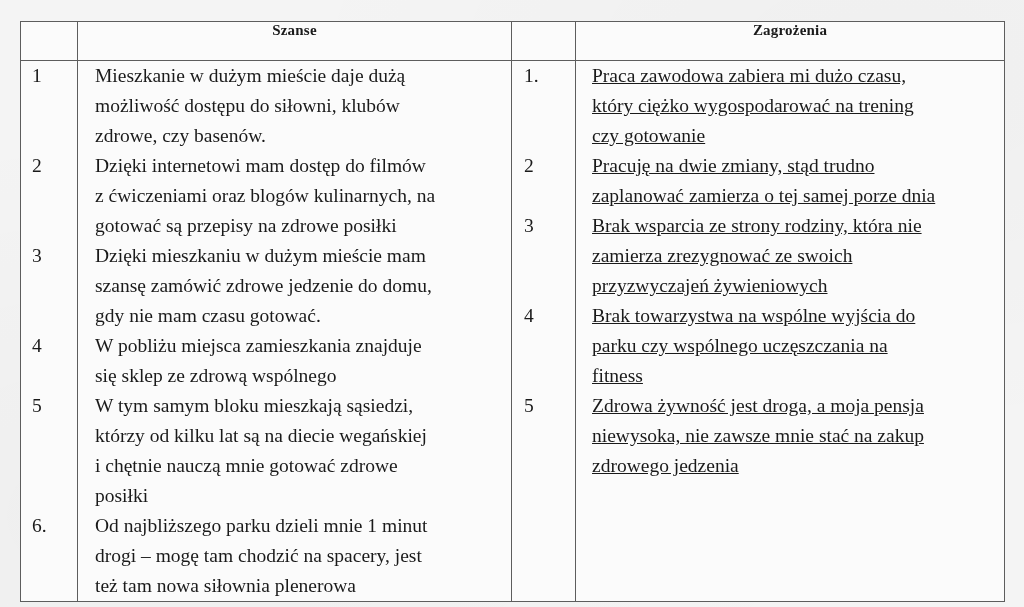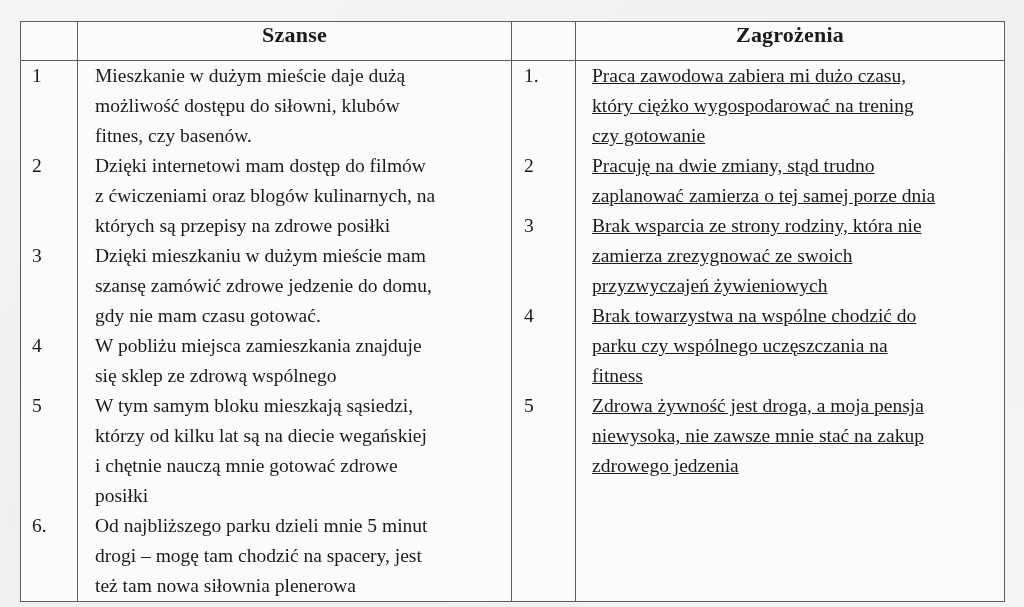--- a/index.html
+++ b/index.html
@@ -52,21 +52,21 @@
   col.num-l  { width: 57px; }
   col.text-l { width: 434px; }
   col.num-r  { width: 64px; }
   col.text-r { width: 429px; }
 
   .hdr-cell {
     height: 38px;
     text-align: center;
     vertical-align: middle;
     font-weight: bold;
-    font-size: 22px;
+    font-size: 15px;
     letter-spacing: 0.2px;
   }
   .hdr-blank { height: 38px; }
 
   .list-cell {
     padding: 5px 0 0 0;
   }
 
   ol.items {
     list-style: none;
@@ -128,34 +128,34 @@
               <li data-lines="3">3</li>
               <li data-lines="2">4</li>
               <li data-lines="4">5</li>
               <li data-lines="3">6.</li>
             </ol>
         </td>
         <td class="list-cell txt-col">
           <ol class="items" id="left-texts">
               <li data-lines="3">Mieszkanie w dużym mieście daje dużą
 możliwość dostępu do siłowni, klubów
-fitnes, czy basenów.</li>
+zdrowe, czy basenów.</li>
               <li data-lines="3">Dzięki internetowi mam dostęp do filmów
 z ćwiczeniami oraz blogów kulinarnych, na
-których są przepisy na zdrowe posiłki</li>
+gotować są przepisy na zdrowe posiłki</li>
               <li data-lines="3">Dzięki mieszkaniu w dużym mieście mam
 szansę zamówić zdrowe jedzenie do domu,
 gdy nie mam czasu gotować.</li>
               <li data-lines="2">W pobliżu miejsca zamieszkania znajduje
 się sklep ze zdrową wspólnego</li>
               <li data-lines="4">W tym samym bloku mieszkają sąsiedzi,
 którzy od kilku lat są na diecie wegańskiej
 i chętnie nauczą mnie gotować zdrowe
 posiłki</li>
-              <li data-lines="3">Od najbliższego parku dzieli mnie 5 minut
+              <li data-lines="3">Od najbliższego parku dzieli mnie 1 minut
 drogi – mogę tam chodzić na spacery, jest
 też tam nowa siłownia plenerowa</li>
             </ol>
         </td>
         <td class="list-cell num-col right-nums">
           <ol class="items" id="right-nums">
               <li data-lines="3">1.</li>
               <li data-lines="2">2</li>
               <li data-lines="3">3</li>
               <li data-lines="3">4</li>
@@ -165,21 +165,21 @@
         <td class="list-cell txt-col right-txt">
           <ol class="items" id="right-texts">
               <li data-lines="3">Praca zawodowa zabiera mi dużo czasu,
 który ciężko wygospodarować na trening
 czy gotowanie</li>
               <li data-lines="2">Pracuję na dwie zmiany, stąd trudno
 zaplanować zamierza o tej samej porze dnia</li>
               <li data-lines="3">Brak wsparcia ze strony rodziny, która nie
 zamierza zrezygnować ze swoich
 przyzwyczajeń żywieniowych</li>
-              <li data-lines="3">Brak towarzystwa na wspólne chodzić do
+              <li data-lines="3">Brak towarzystwa na wspólne wyjścia do
 parku czy wspólnego uczęszczania na
 fitness</li>
               <li data-lines="3">Zdrowa żywność jest droga, a moja pensja
 niewysoka, nie zawsze mnie stać na zakup
 zdrowego jedzenia</li>
             </ol>
         </td>
       </tr>
     </tbody>
   </table>

